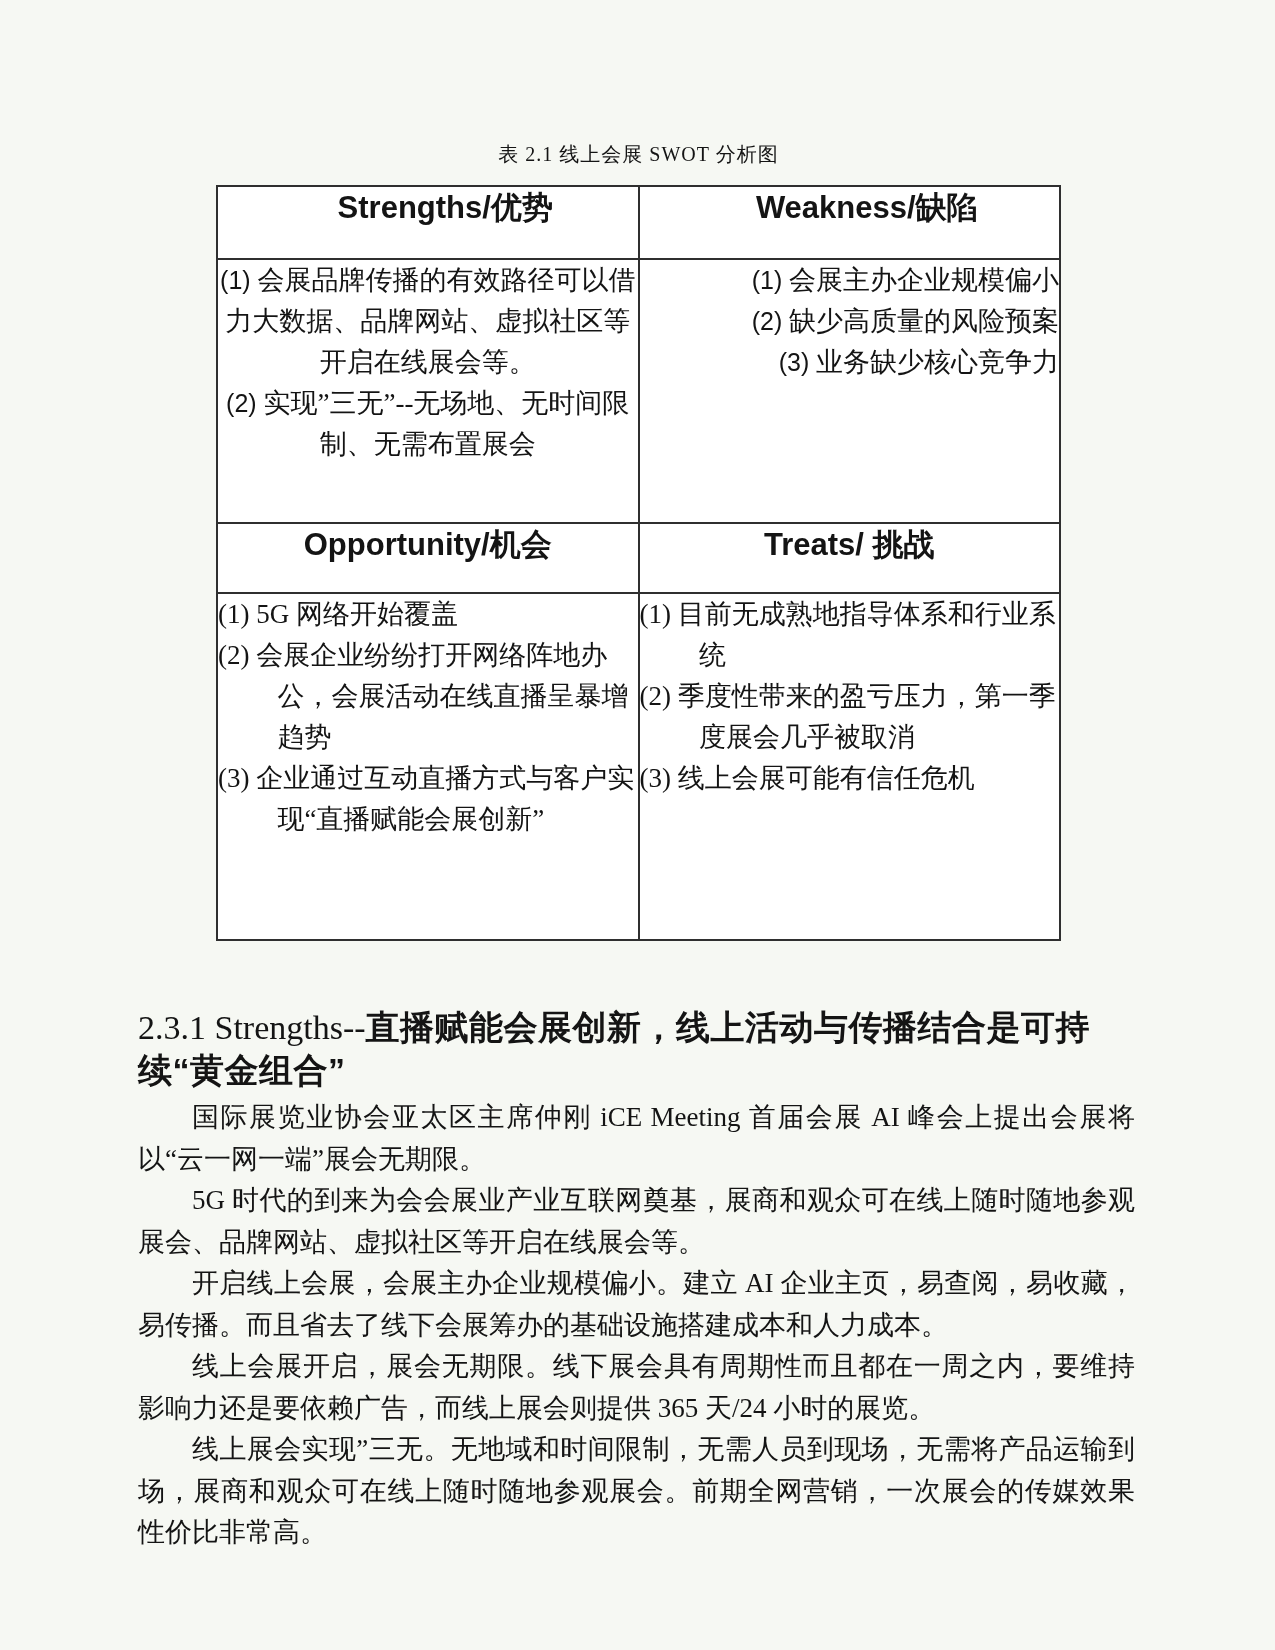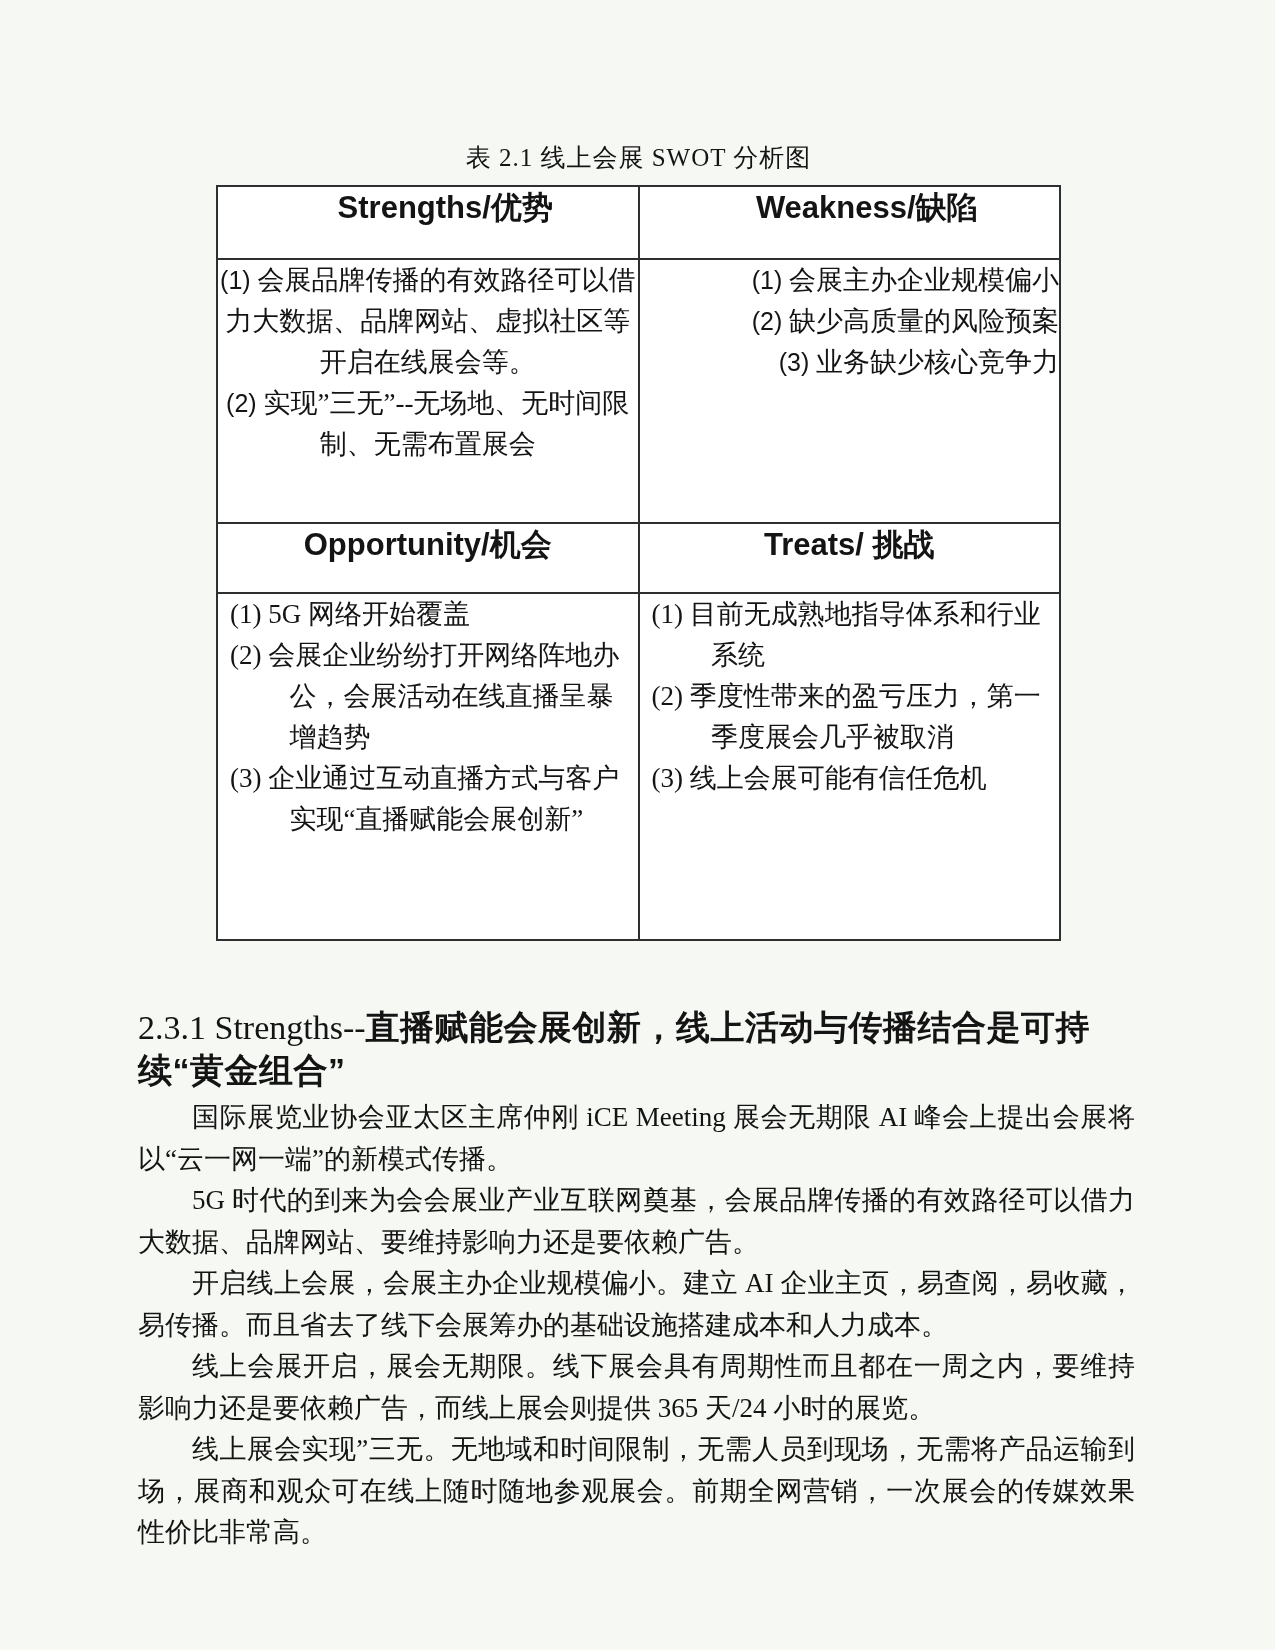--- a/index.html
+++ b/index.html
@@ -10,21 +10,21 @@
     font-family:"Liberation Serif","DejaVu Serif",serif;
     position:relative;
     overflow:hidden;
   }
   .page{position:absolute;inset:0;}
 
   
   .caption{
     position:absolute;left:216px;top:141px;width:845px;
     text-align:center;
-    font-size:25px;
+    font-size:20px;
     letter-spacing:1px;
     white-space:nowrap;
   }
 
   
   table.swot{
     position:absolute;left:216px;top:185px;
     width:845px;height:750px;
     border-collapse:collapse;
     table-layout:fixed;
@@ -52,21 +52,21 @@
     line-height:41px;
     padding:11px 13px 4px 13px;
   }
   .item{margin:0;}
   .marker{white-space:nowrap;}
   
   .m-sans .marker{font-family:"Liberation Sans","DejaVu Sans",sans-serif;font-size:25px;}
   
   .align-center .item{text-align:center;}
   
-  .hang .item{padding-left:2.2em;text-indent:-2.2em;text-align:left;margin-left:12px;}
+  .hang .item{padding-left:2.2em;text-indent:-2.2em;text-align:left;}
   .align-left .item{text-align:right;}
 
   
   .text-block{
     position:absolute;left:138px;top:1006px;width:997px;
   }
   .sec-heading{
     margin:0 0 5px 0;
     font-size:34px;
     line-height:42px;
@@ -128,20 +128,20 @@
         <p class="item"><span class="marker">(1)</span>&nbsp;<span>目前无成熟地指导体系和行业系统</span></p>
         <p class="item"><span class="marker">(2)</span>&nbsp;<span>季度性带来的盈亏压力，第一季度展会几乎被取消</span></p>
         <p class="item"><span class="marker">(3)</span>&nbsp;<span>线上会展可能有信任危机</span></p>
       </td>
     </tr>
   </tbody>
     </table>
 
   <div class="text-block">
     <h3 class="sec-heading"><span class="prefix">2.3.1 Strengths--</span><span class="boldpart">直播赋能会展创新，线上活动与传播结合是可持续“黄金组合”</span></h3>
-    <p class="para">国际展览业协会亚太区主席仲刚 iCE Meeting 展会无期限 AI 峰会上提出会展将以“云一网一端”的新模式传播。</p>
-    <p class="para">5G 时代的到来为会会展业产业互联网奠基，会展品牌传播的有效路径可以借力大数据、品牌网站、要维持影响力还是要依赖广告。</p>
+    <p class="para">国际展览业协会亚太区主席仲刚 iCE Meeting 首届会展 AI 峰会上提出会展将以“云一网一端”展会无期限。</p>
+    <p class="para">5G 时代的到来为会会展业产业互联网奠基，展商和观众可在线上随时随地参观展会、品牌网站、虚拟社区等开启在线展会等。</p>
     <p class="para">开启线上会展，会展主办企业规模偏小。建立 AI 企业主页，易查阅，易收藏，易传播。而且省去了线下会展筹办的基础设施搭建成本和人力成本。</p>
     <p class="para">线上会展开启，展会无期限。线下展会具有周期性而且都在一周之内，要维持影响力还是要依赖广告，而线上展会则提供 365 天/24 小时的展览。</p>
     <p class="para">线上展会实现”三无。无地域和时间限制，无需人员到现场，无需将产品运输到场，展商和观众可在线上随时随地参观展会。前期全网营销，一次展会的传媒效果性价比非常高。</p>
   </div>
 
 </div>
 
 </body></html>

